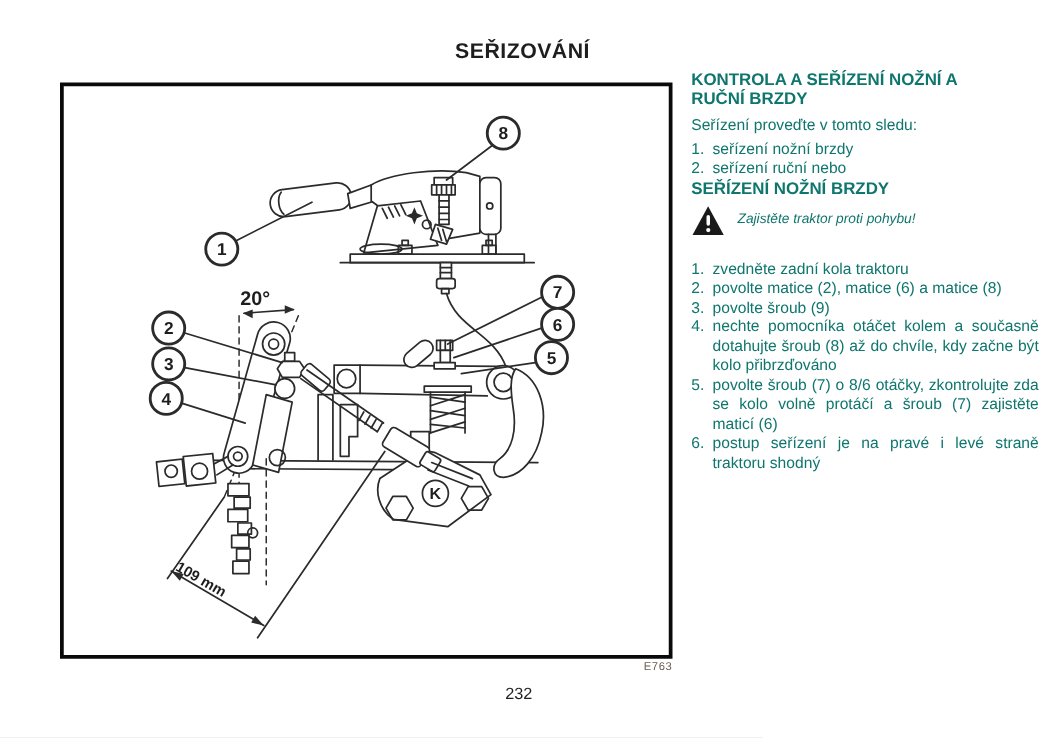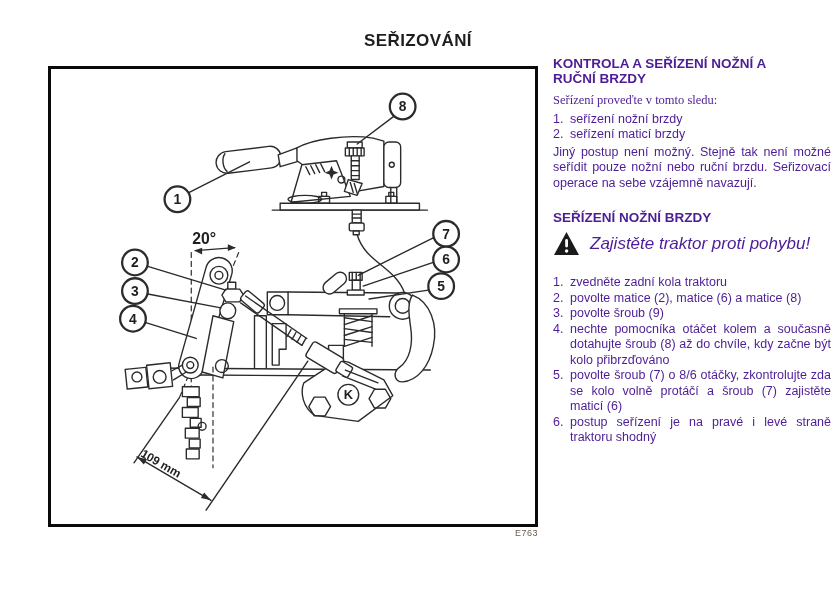--- a/index.html
+++ b/index.html
@@ -20,33 +20,33 @@
   .fig-svg text{fill:#1e1e1e;stroke:none;font-family:"Liberation Sans",sans-serif;}
   .fig-svg .callout circle{fill:#fff;stroke-width:2.3;}
   .fig-svg .callout text{font-size:14px;font-weight:bold;text-anchor:middle;}
   .fig-svg .biglabel{font-size:16px;font-weight:bold;}
   .fig-svg .dimtext{font-size:12px;font-weight:bold;}
   .fig-svg .klabel{font-size:13px;font-weight:bold;text-anchor:middle;}
   .figcode{position:absolute;left:48px;top:528px;width:490px;text-align:right;
            font-size:9px;color:#6a5d4f;letter-spacing:.5px;}
   
   .col{position:absolute;left:553px;top:56px;width:278px;font-size:12.5px;
-       line-height:15.5px;color:#4c1d95;}
+       line-height:15.5px;color:#0f766e;}
   .col h2{font-size:13.5px;line-height:15px;font-weight:bold;margin:0 0 7px;width:252px;}
   .col h3{font-size:13.5px;line-height:15px;font-weight:bold;margin:0 0 6px;}
-  .intro{margin:0 0 3px;font-family:Liberation Serif, serif;}
+  .intro{margin:0 0 3px;}
   ol.plain{list-style:none;margin:0;padding:0;}
   ol.plain li{display:flex;}
   .num{width:17px;flex:none;}
   .t{flex:1;}
   .just{text-align:justify;}
   .para{margin:2px 0 19px;text-align:justify;}
   .seq{margin:0 0 2px;}
   .warn{display:flex;align-items:center;gap:10px;margin:2px 0 19px;}
-  .warn em{font-size:17px;}
+  .warn em{font-size:11px;}
   .pagenum{position:absolute;top:547px;left:0;width:830px;text-align:center;font-size:13px;}
 </style>
 </head>
 <body>
 
 <div class="page">
 
   <div class="title">SEŘIZOVÁNÍ</div>
 
   <div class="figbox">
@@ -245,25 +245,24 @@
     <h2>KONTROLA A SEŘÍZENÍ NOŽNÍ A RUČNÍ BRZDY</h2>
     <p class="intro">Seřízení proveďte v tomto sledu:</p>
 
     <ol class="plain seq">
       <li>
         <span class="num">1.</span>
         <span class="t">seřízení nožní brzdy</span>
       </li>
       <li>
         <span class="num">2.</span>
-        <span class="t">seřízení maticí brzdy</span>
+        <span class="t">seřízení ruční nebo</span>
       </li>
     </ol>
 
-    <p class="para">Jiný postup není možný. Stejně tak není možné seřídit pouze nožní nebo ruční brzdu. Seřizovací operace na sebe vzájemně navazují.</p>
 
     <h3>SEŘÍZENÍ NOŽNÍ BRZDY</h3>
 
     <div class="warn">
       <svg width="27" height="25" viewBox="0 0 27 25">
         <path d="M13.5,1 L26,24 L1,24 Z" fill="#1a1a1a"></path>
         <rect x="12.2" y="8" width="2.8" height="8.5" rx="1.4" fill="#ffffff"></rect>
         <circle cx="13.6" cy="20" r="1.7" fill="#ffffff"></circle>
       </svg>
       <em>Zajistěte traktor proti pohybu!</em>
@@ -290,14 +289,15 @@
         <span class="num">5.</span>
         <span class="t just">povolte šroub (7) o 8/6 otáčky, zkontrolujte zda se kolo volně protáčí a šroub (7) zajistěte maticí (6)</span>
       </li>
       <li>
         <span class="num">6.</span>
         <span class="t just">postup seřízení je na pravé i levé straně traktoru shodný</span>
       </li>
     </ol>
   </div>
 
+  <div class="pagenum">232</div>
 
 </div>
 
 </body></html>

